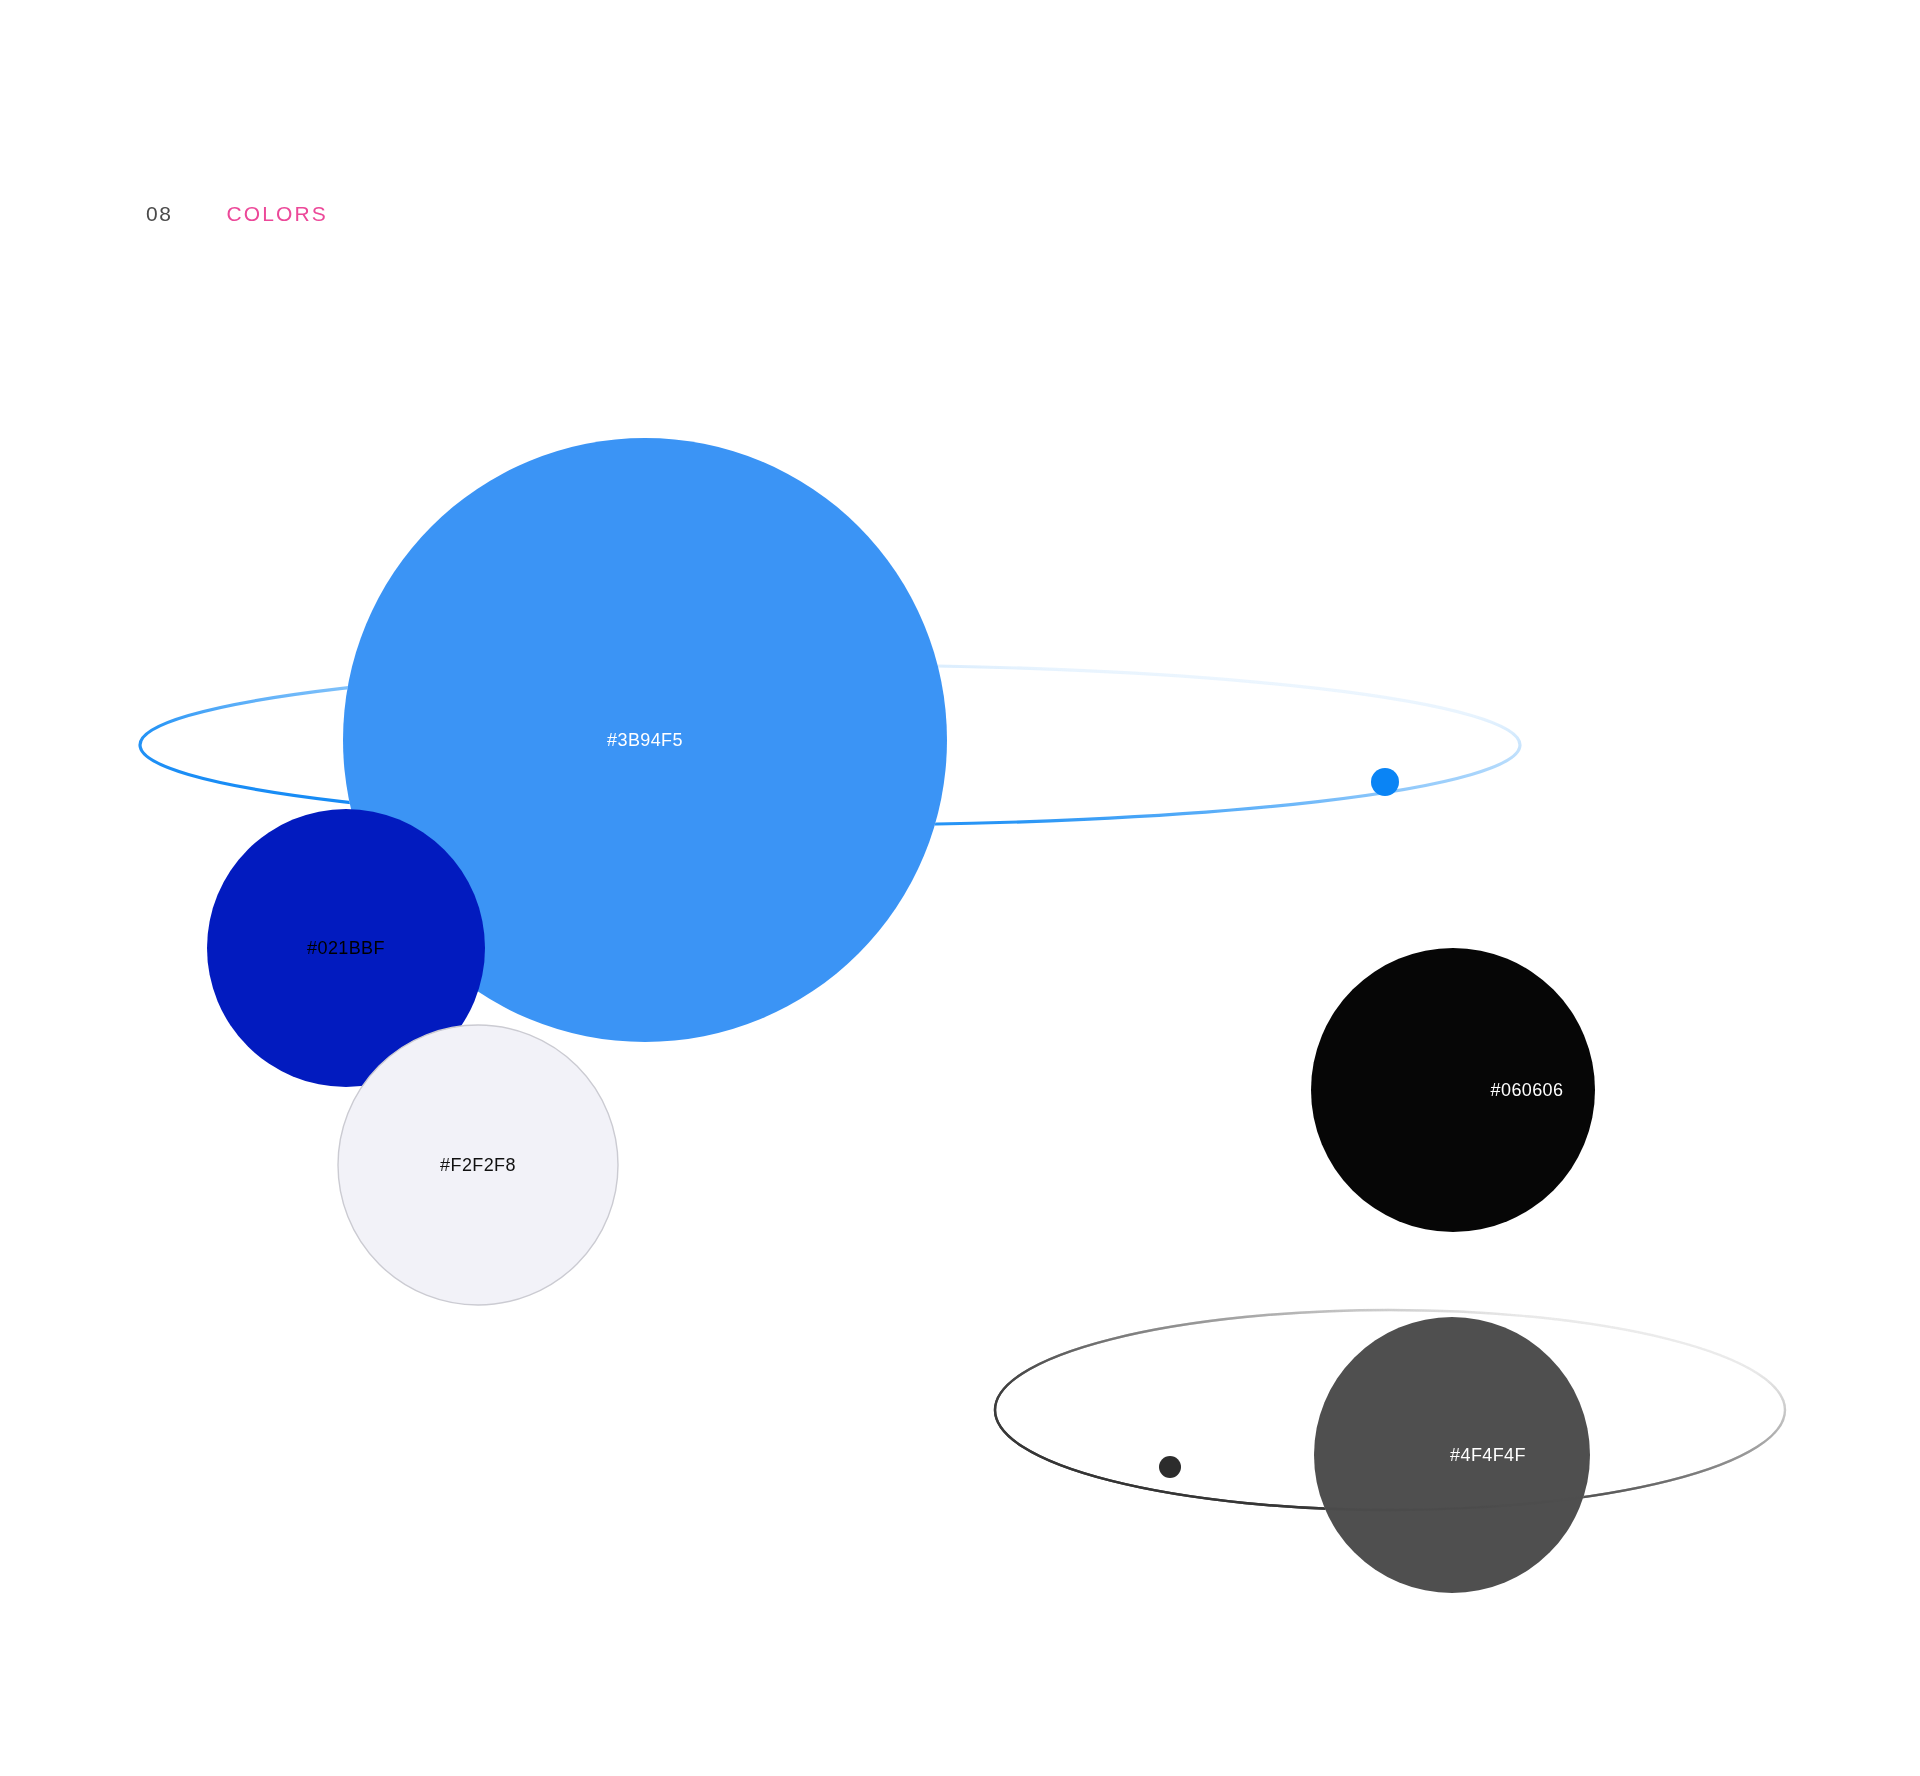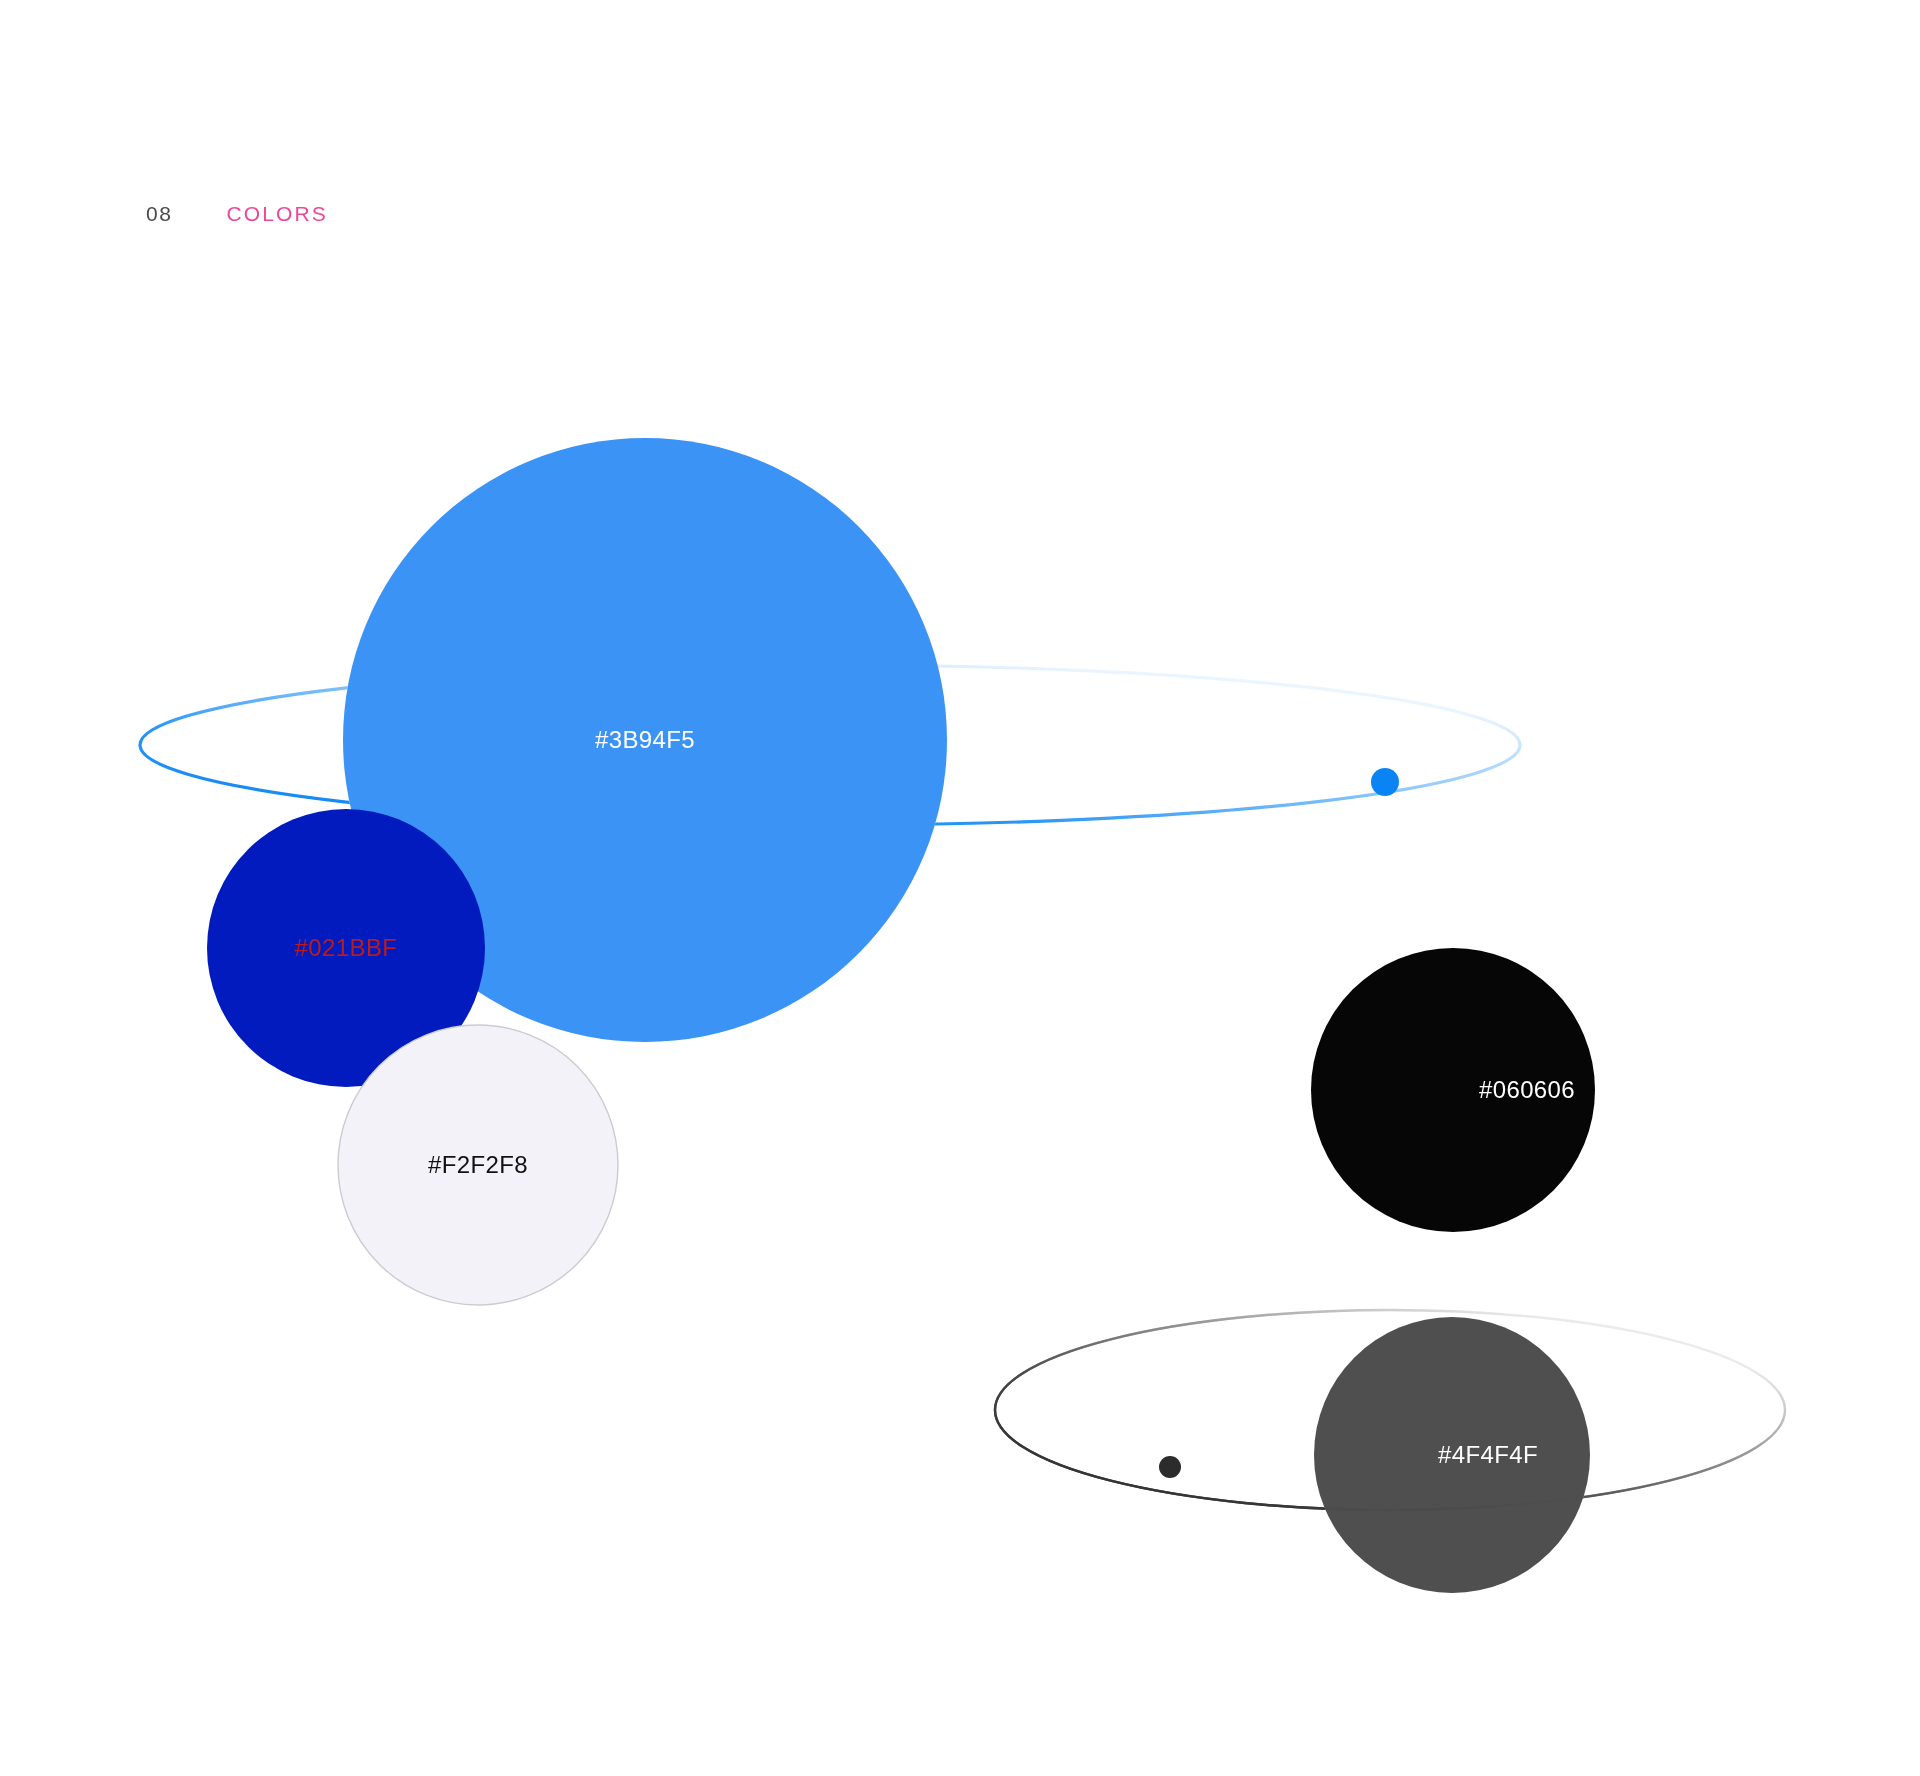--- a/index.html
+++ b/index.html
@@ -47,21 +47,21 @@
   
   #scene {
     position: absolute;
     left: 0;
     top: 0;
     width: 1920px;
     height: 1776px;
   }
   .swatch-label {
     position: absolute;
-    font-size: 24px;
+    font-size: 18px;
     letter-spacing: 0.4px;
     white-space: nowrap;
     transform: translate(-50%, -50%);
     pointer-events: none;
     font-weight: 400;
   }
 </style>
 </head>
 <body>
 
@@ -125,19 +125,19 @@
     <circle id="sw-dark-gray" cx="1452" cy="1455" r="138" fill="#4F4F4F"></circle>
 
     <g mask="url(#grayRingFrontMask)">
       <ellipse id="gray-orbit-ellipse-front" fill="none" stroke="url(#grayOrbitGrad)" stroke-width="2.4" cx="1390" cy="1410" rx="395" ry="100"></ellipse>
     </g>
     <circle id="gray-orbit-dot" cx="1170" cy="1467" r="11" fill="#2C2C2C"></circle>
   </svg>
 
   <div id="labels">
     <span class="swatch-label" id="lb-primary-blue" style="left: 645px; top: 740px; color: rgb(255, 255, 255);">#3B94F5</span>
-    <span class="swatch-label" id="lb-deep-blue" style="left: 346px; top: 948px; color: #b91c1c;">#021BBF</span>
+    <span class="swatch-label" id="lb-deep-blue" style="left: 346px; top: 948px; color: #000000;">#021BBF</span>
     <span class="swatch-label" id="lb-off-white" style="left: 478px; top: 1165px; color: rgb(17, 17, 17);">#F2F2F8</span>
     <span class="swatch-label" id="lb-near-black" style="left: 1527px; top: 1090px; color: rgb(255, 255, 255);">#060606</span>
     <span class="swatch-label" id="lb-dark-gray" style="left: 1488px; top: 1455px; color: rgb(255, 255, 255);">#4F4F4F</span>
   </div>
 
 </div>
 
 </body></html>

